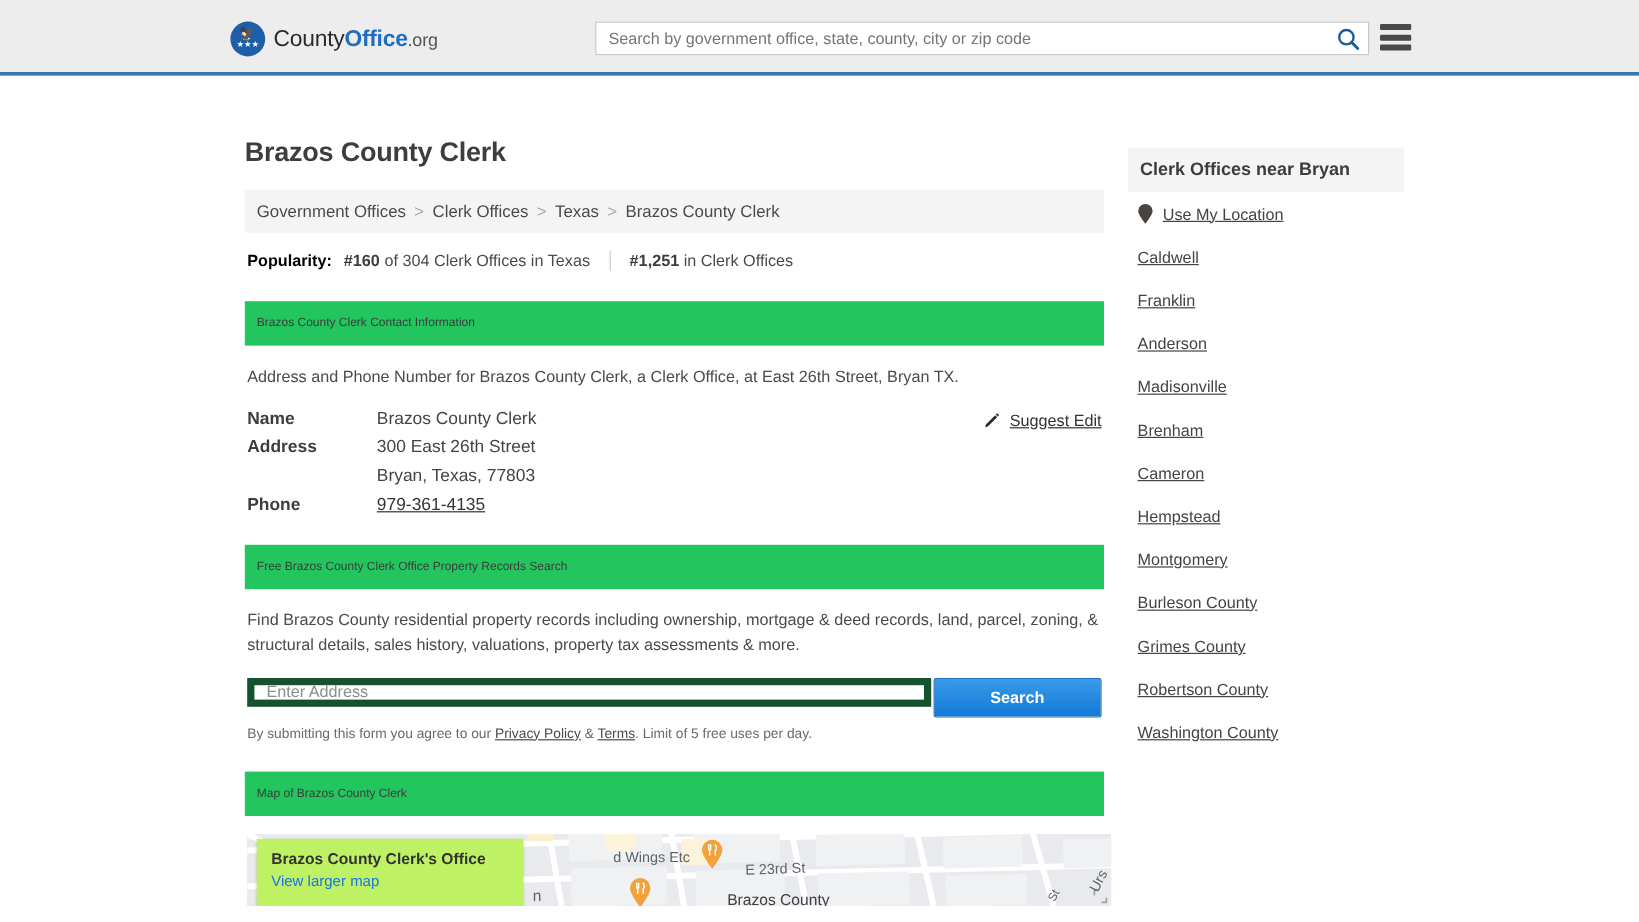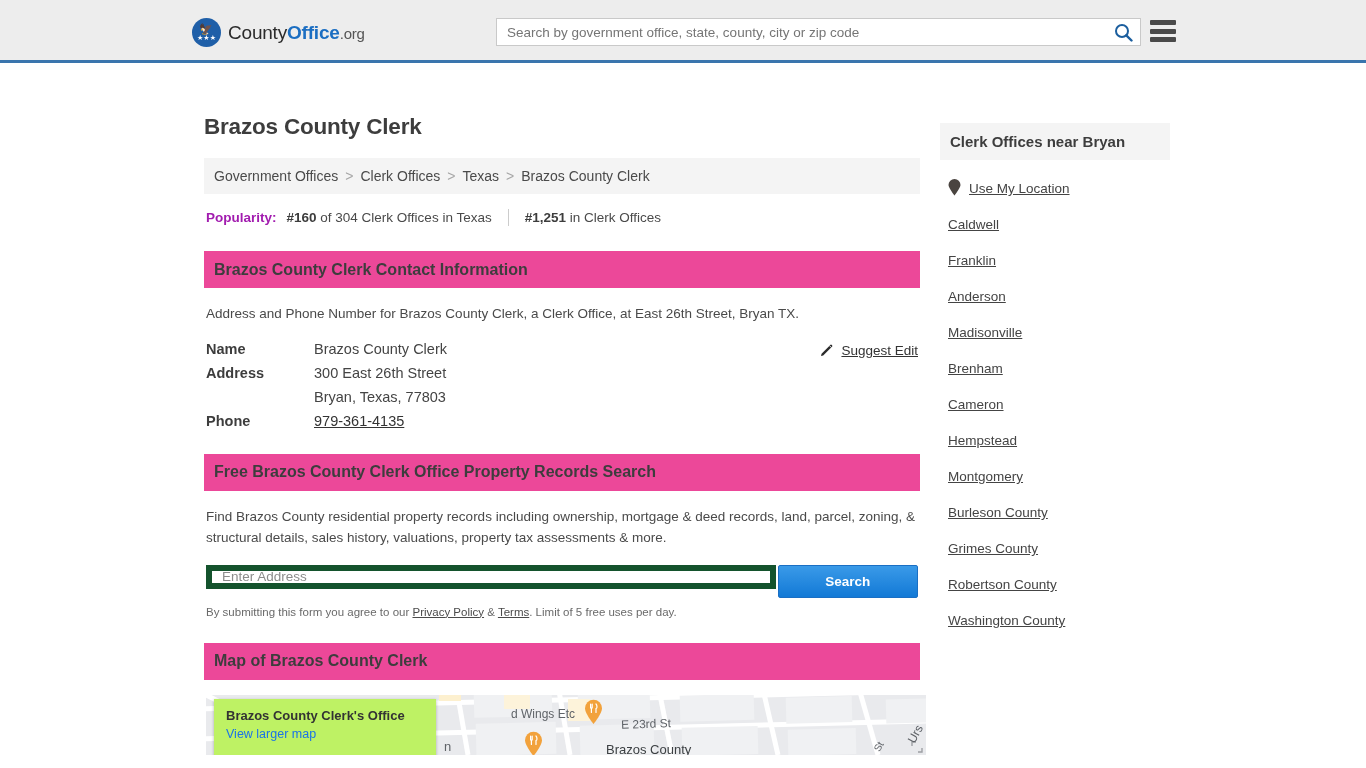--- a/index.html
+++ b/index.html
@@ -116,38 +116,38 @@
   .breadcrumb .current { color: #4a4a4a; }
 
   
   .popularity {
     margin-top: 15px;
     padding: 0 2px;
     font-size: 13.5px;
     color: #4a4a4a;
     display: flex; align-items: center;
   }
-  .popularity .lbl { font-weight: bold; color: #a21caf; margin-right: 10px; }
+  .popularity .lbl { font-weight: bold; color: #000000; margin-right: 10px; }
   .popularity b { color: #3d3d3d; }
   .popularity .divider {
     display: inline-block;
     width: 1px; height: 17px;
     background: #cccccc;
     margin: 0 16px;
   }
 
   
   .sec-head {
     margin-top: 25px;
-    background: #ec4899;
+    background: #22c55e;
     height: 37px;
     display: flex; align-items: center;
     padding: 0 10px;
-    font-size: 16px;
-    font-weight: bold;
+    font-size: 10px;
+    font-weight: normal;
     color: #3d3d3d;
   }
   .sec-body { padding: 0 2px; }
   .sec-desc {
     margin: 16px 0 0 0;
     font-size: 13.5px;
     line-height: 1.55;
     color: #4a4a4a;
   }
 
@@ -262,21 +262,21 @@
     height: 37px;
     display: flex; align-items: center;
     padding: 0 10px;
     font-size: 15px;
     font-weight: bold;
     color: #3d3d3d;
   }
   .side-list { padding: 0 8px; }
   .side-item {
     height: 36px;
-    display: flex; align-items: flex-end;
+    display: flex; align-items: center;
     font-size: 13.5px;
   }
   .side-item a {
     color: #444444;
     text-decoration: underline;
     cursor: pointer;
   }
   .pin-icon { margin-right: 8px; display: block; }
 </style>
 </head>

